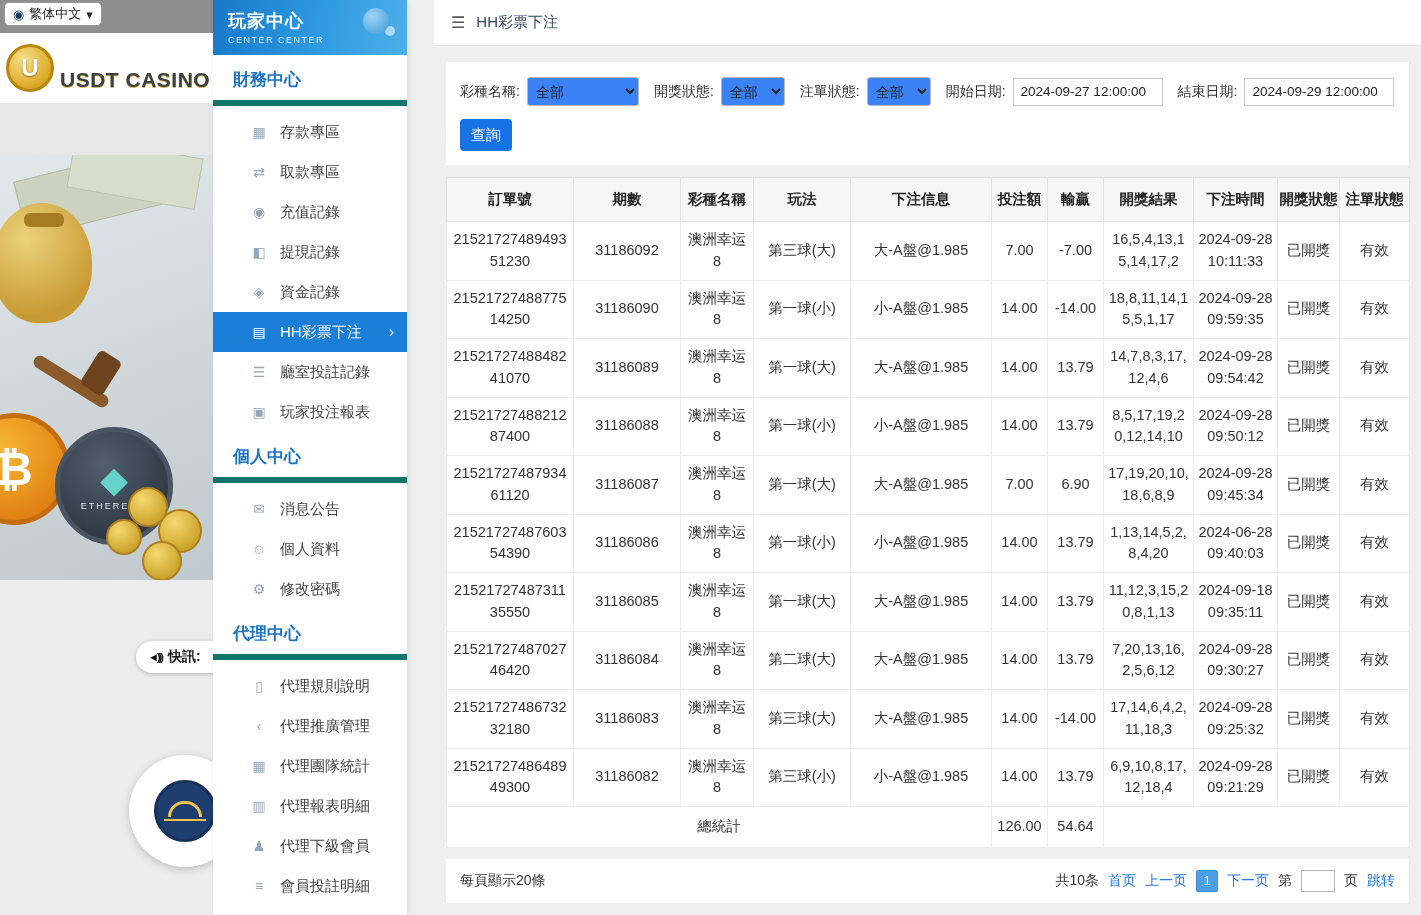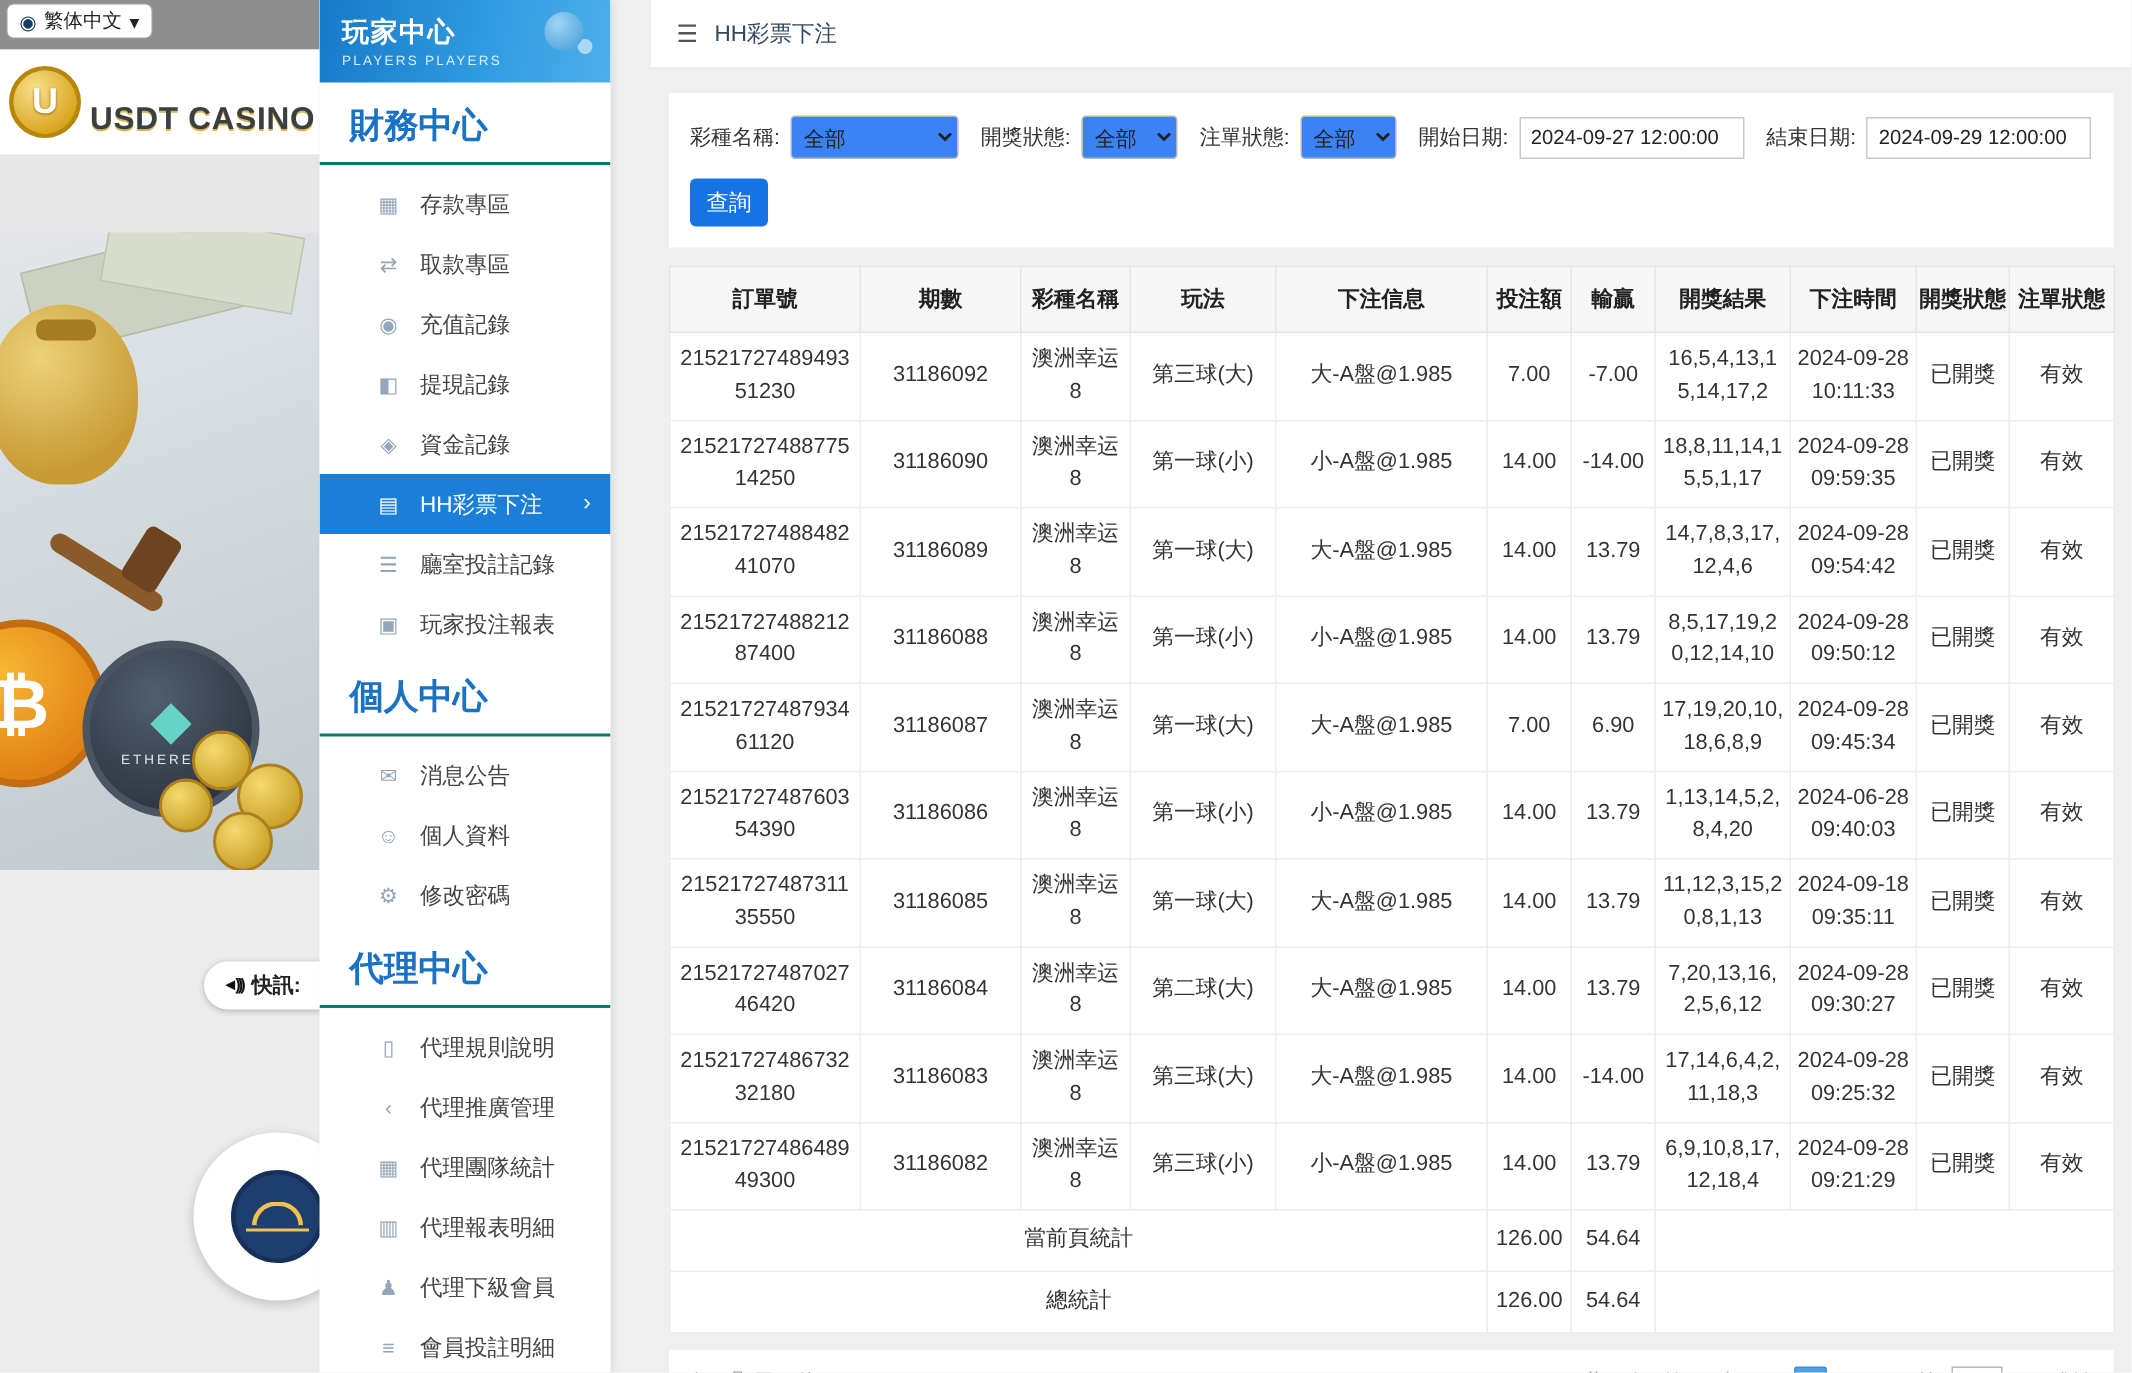--- a/index.html
+++ b/index.html
@@ -55,22 +55,22 @@
 
   
   .sidebar { position:absolute; left:213px; top:0; width:194px; height:915px; background:#fff; z-index:5;
              box-shadow:2px 0 6px rgba(0,0,0,0.08); overflow:hidden; }
   .sb-header { height:55px; background:linear-gradient(100deg,#1779c9 0%, #2e9ae0 55%, #4db0ea 100%);
                color:#fff; padding:9px 0 0 15px; position:relative; overflow:hidden; }
   .sb-title-main { font-size:18px; font-weight:bold; letter-spacing:1px; }
   .sb-subtitle { font-size:9px; letter-spacing:1.5px; color:#d8edfb; margin-top:2px; }
   .sb-deco { position:absolute; right:18px; top:8px; width:26px; height:26px; border-radius:50%;
              background:radial-gradient(circle at 35% 30%, #9fd4f5, #3d9ad8); box-shadow:14px 10px 0 -8px rgba(255,255,255,0.55); }
-  .sb-title { color:#1a72c5; font-size:23px; font-weight:bold; padding:13px 0 9px 20px;
-              border-bottom:2px solid #0f766e; margin-bottom:6px; }
+  .sb-title { color:#1a72c5; font-size:17px; font-weight:bold; padding:13px 0 9px 20px;
+              border-bottom:6px solid #0f766e; margin-bottom:6px; }
   .sb-item { height:40px; display:flex; align-items:center; gap:13px; padding-left:38px; font-size:15px; color:#444; cursor:pointer; position:relative; }
   .sb-item .sb-icon { color:#93a6ba; font-size:14px; width:16px; text-align:center; }
   .sb-item.active { background:#1b7fd8; color:#fff; }
   .sb-item.active .sb-icon { color:#fff; }
   .sb-item .chev { position:absolute; right:13px; font-size:16px; color:#eaf4fc; }
 
   
   .main { position:absolute; left:434px; top:0; width:987px; height:915px; background:#efefef; z-index:2; }
   .topbar { height:46px; background:#fff; display:flex; align-items:center; gap:11px; padding-left:17px; border-bottom:1px solid #e6e6e6; }
   .hamburger { font-size:16px; color:#555; cursor:pointer; }
@@ -142,21 +142,21 @@
     <div class="team-logo">
       <div class="bridge-arc"></div>
       <div class="bridge-base"></div>
     </div>
   </div>
 </div>
 
 <aside class="sidebar">
   <div class="sb-header">
     <div class="sb-title-main">玩家中心</div>
-    <div class="sb-subtitle">PLAYERS PLAYERS</div>
+    <div class="sb-subtitle">CENTER CENTER</div>
     <span class="sb-deco"></span>
   </div>
   <nav class="sb-menu">
       <div class="sb-title">財務中心</div>
       <div class="sb-item">
         <span class="sb-icon">▦</span>
         <span>存款專區</span>
       </div>
       <div class="sb-item">
         <span class="sb-icon">⇄</span>
@@ -417,26 +417,20 @@
             <td>14.00</td>
             <td>13.79</td>
             <td>6,9,10,8,17,12,18,4</td>
             <td>2024-09-28 09:21:29</td>
             <td>已開獎</td>
             <td>有效</td>
           </tr>
         </tbody>
       <tbody>
         <tr class="summary-row">
-          <td colspan="5">當前頁統計</td>
-          <td>126.00</td>
-          <td>54.64</td>
-          <td colspan="4"></td>
-        </tr>
-        <tr class="summary-row">
           <td colspan="5">總統計</td>
           <td>126.00</td>
           <td>54.64</td>
           <td colspan="4"></td>
         </tr>
       </tbody>
     </table>
   </div>
 
   <div class="footer-bar">

